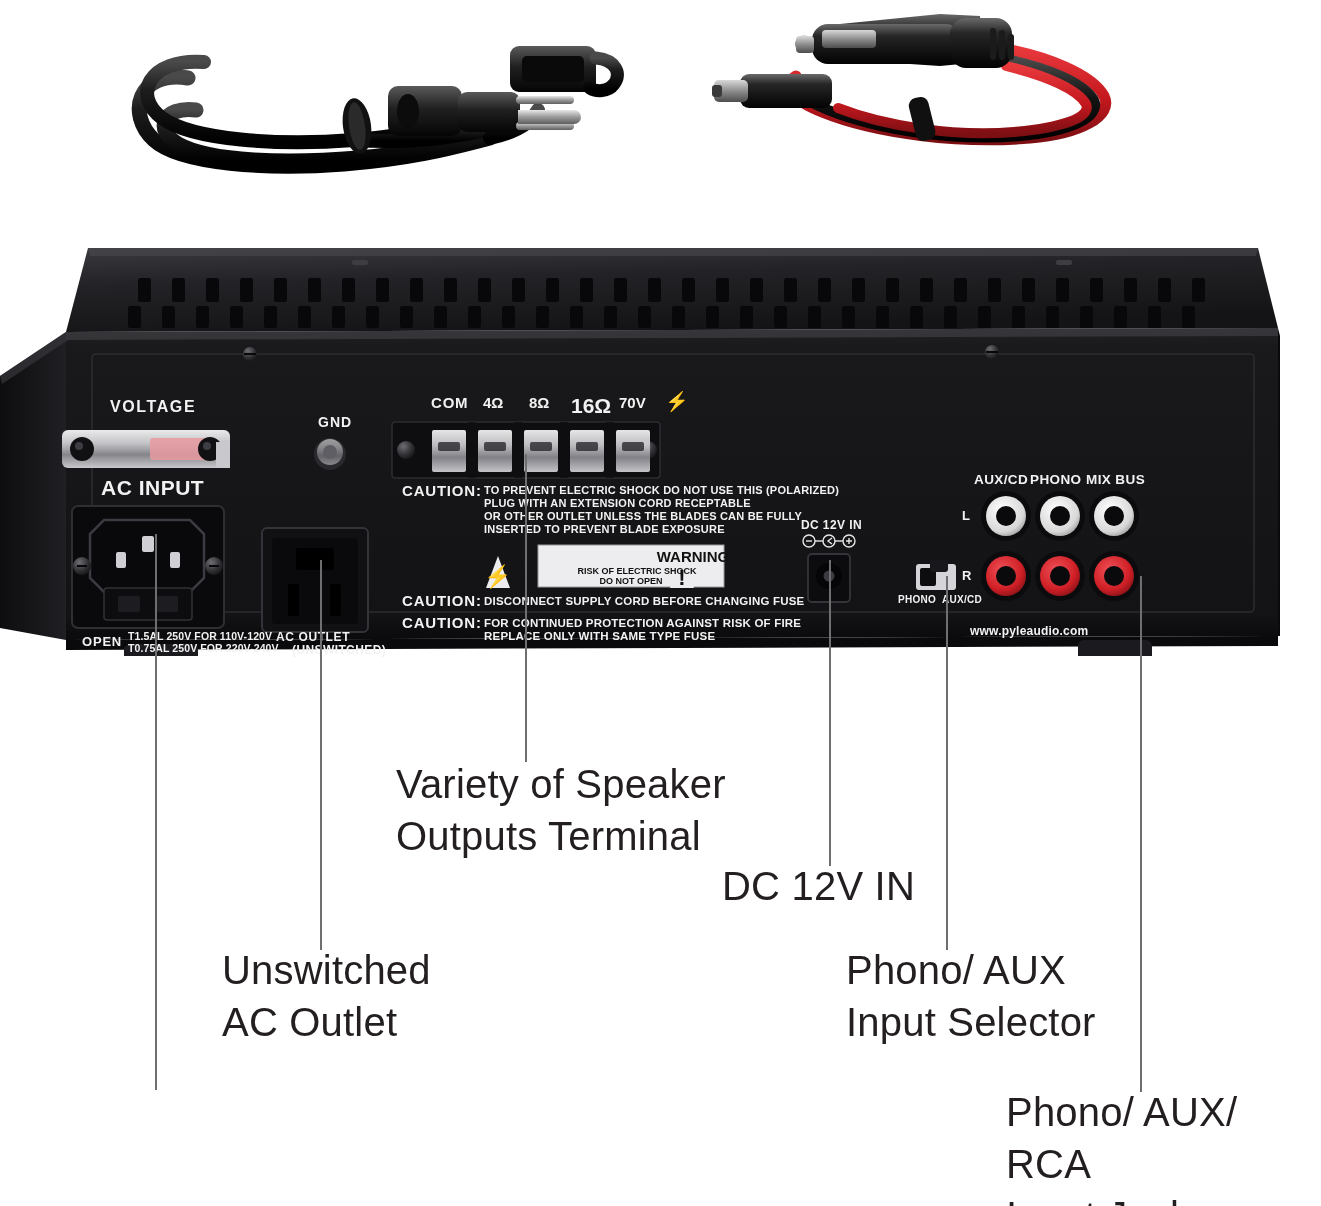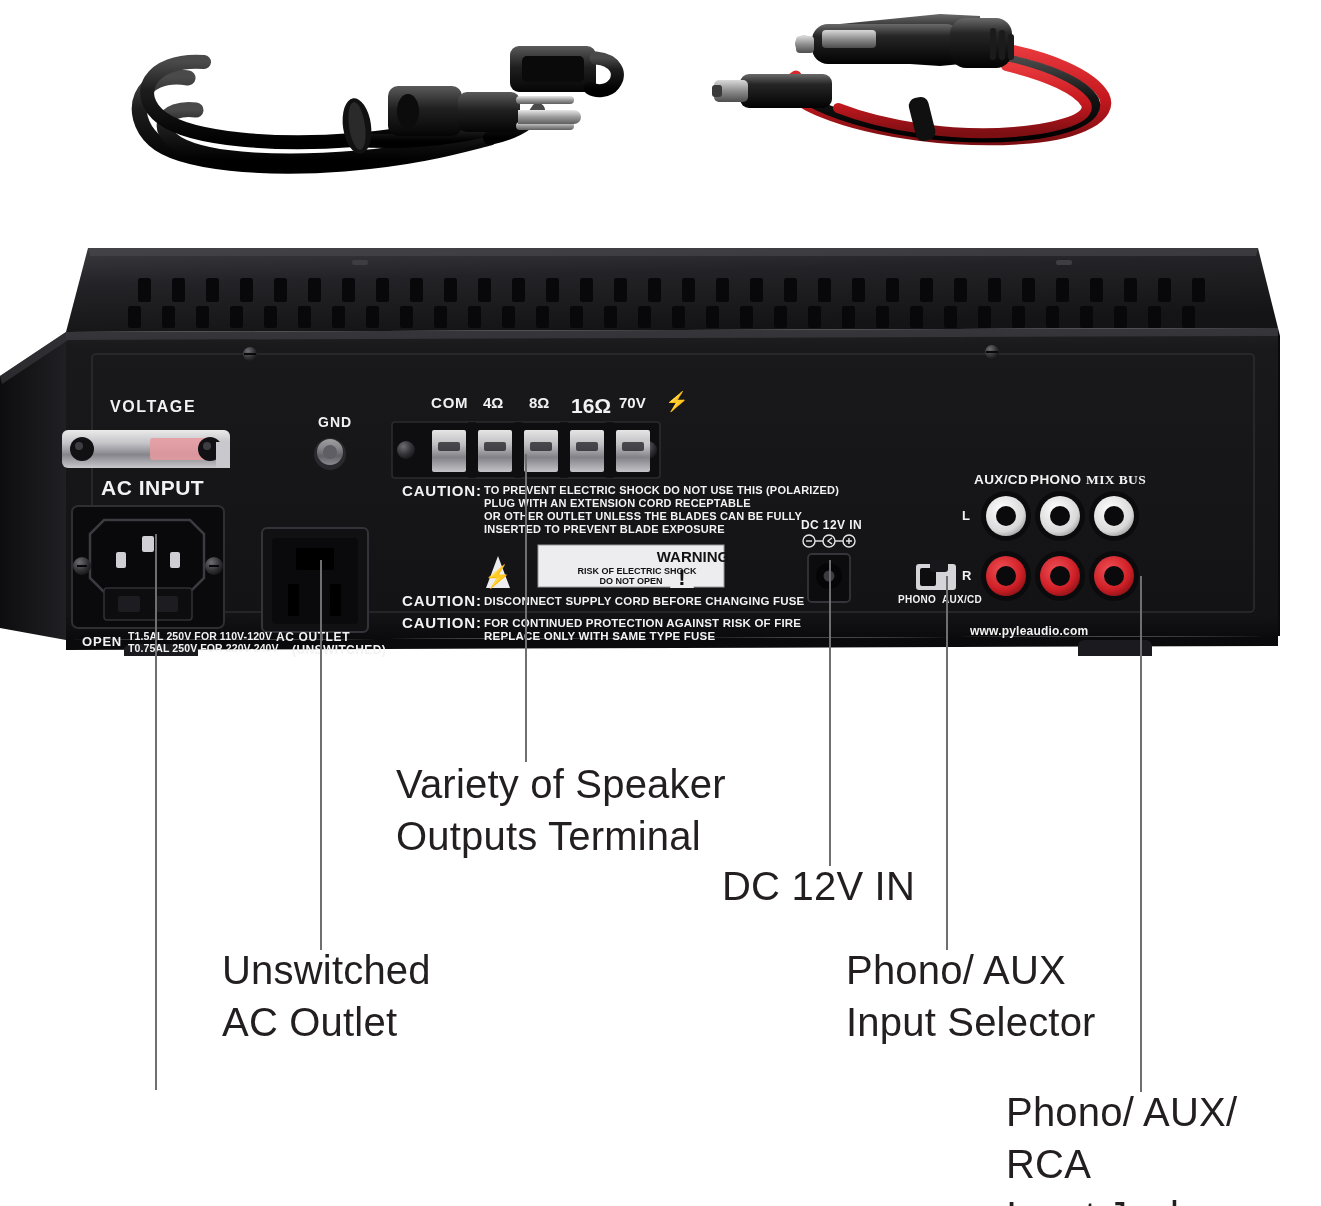--- a/index.html
+++ b/index.html
@@ -469,21 +469,21 @@
           <circle cx="47" cy="7" r="6" fill="none" stroke="#e6e6e6" stroke-width="1.4"></circle>
           <path d="M44,7 h6 M47,4 v6" stroke="#e6e6e6" stroke-width="1.4"></path>
         </svg>
       </div>
 
       <div class="silk" style="left:898px;top:358px;font-size:10px;letter-spacing:0.3px;">PHONO</div>
       <div class="silk" style="left:942px;top:358px;font-size:10px;letter-spacing:0.3px;">AUX/CD</div>
 
       <div class="silk" style="left:974px;top:236px;font-size:13.5px;letter-spacing:0.4px;">AUX/CD</div>
       <div class="silk" style="left:1030px;top:236px;font-size:13.5px;letter-spacing:0.4px;">PHONO</div>
-      <div class="silk" style="left:1086px;top:236px;font-size:13.5px;letter-spacing:0.4px;font-family:Liberation Serif, serif;">MIX BUS</div>
+      <div class="silk" style="left:1086px;top:236px;font-size:13.5px;letter-spacing:0.4px;">MIX BUS</div>
 
       <div class="silk" style="left:962px;top:272px;font-size:13px;">L</div>
       <div class="silk" style="left:962px;top:332px;font-size:13px;">R</div>
 
       <div class="silk" style="left:970px;top:388px;font-size:12px;font-weight:bold;letter-spacing:0.2px;">www.pyleaudio.com</div>
     </div>
   </div>
 
   <div class="leader" style="left:155px;top:534px;height:556px;"></div>
   <div class="leader" style="left:320px;top:560px;height:390px;"></div>

